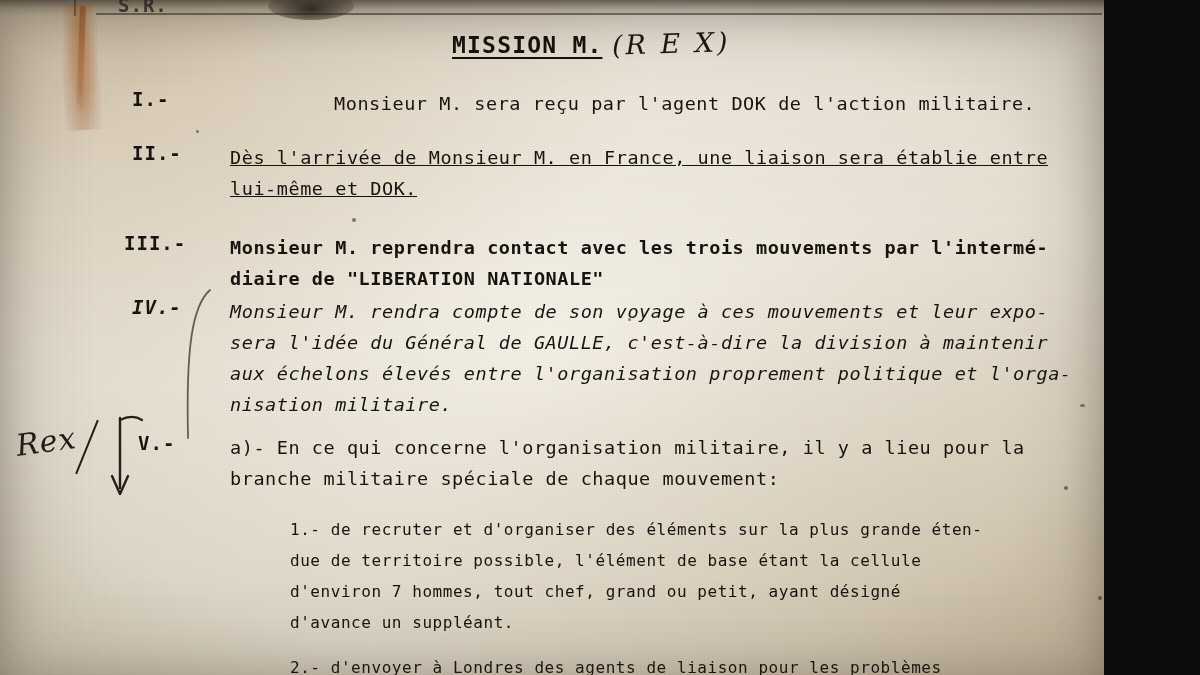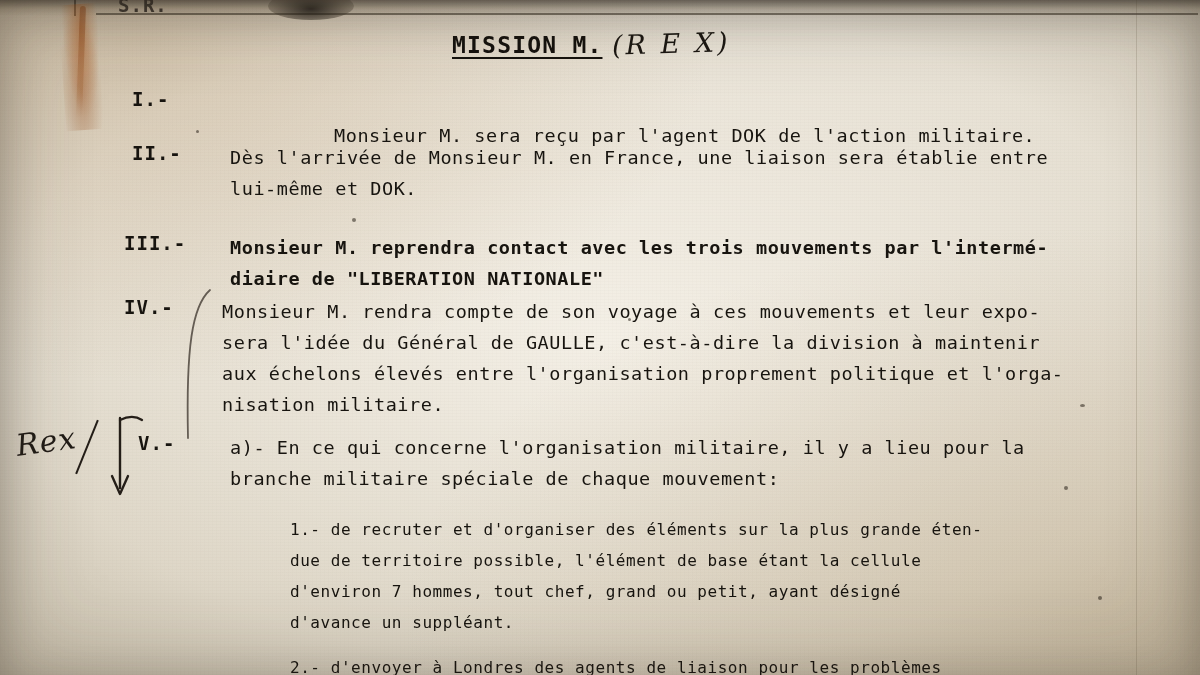--- a/index.html
+++ b/index.html
@@ -2,21 +2,21 @@
 <html><head>
 <meta charset="utf-8">
 <style>
   html, body {
     margin: 0;
     padding: 0;
     background: #0c0c0c;
   }
   #page {
     position: relative;
-    width: 1200px;
+    width: 1104px;
     height: 675px;
     overflow: hidden;
     background: #ef4444;
     font-family: "DejaVu Sans Mono", "Liberation Mono", monospace;
     color: #161310;
   }
   
   #paper-texture {
     position: absolute;
     inset: 0;
@@ -159,26 +159,26 @@
   .body {
     font-size: 18.5px;
     line-height: 31px;
     letter-spacing: 0.55px;
     color: #17140f;
     white-space: pre-wrap;
   }
 
   
   #clause-1 { top: 88px; left: 132px; }
-  #clause-1 .body { padding-left: 120px; margin-top: 32px; }
+  #clause-1 .body { padding-left: 120px; }
   #clause-2 { top: 142px; left: 132px; }
-  #clause-2 .body { padding-left: 16px; }
+  #clause-2 .body { padding-left: 16px; text-decoration: underline; }
   #clause-3 { top: 232px; left: 124px; }
   #clause-3 .body { padding-left: 24px; font-weight: bold; }
-  #clause-4 { top: 296px; left: 124px; }
+  #clause-4 { top: 296px; left: 132px; font-style: italic; }
   #clause-4 .body { padding-left: 16px; }
   #clause-5 { top: 432px; left: 138px; }
   #clause-5 .body { padding-left: 10px; }
 
   .sub-item {
     position: absolute;
     font-size: 16px;
     line-height: 31px;
     letter-spacing: 0.55px;
     color: #17140f;

